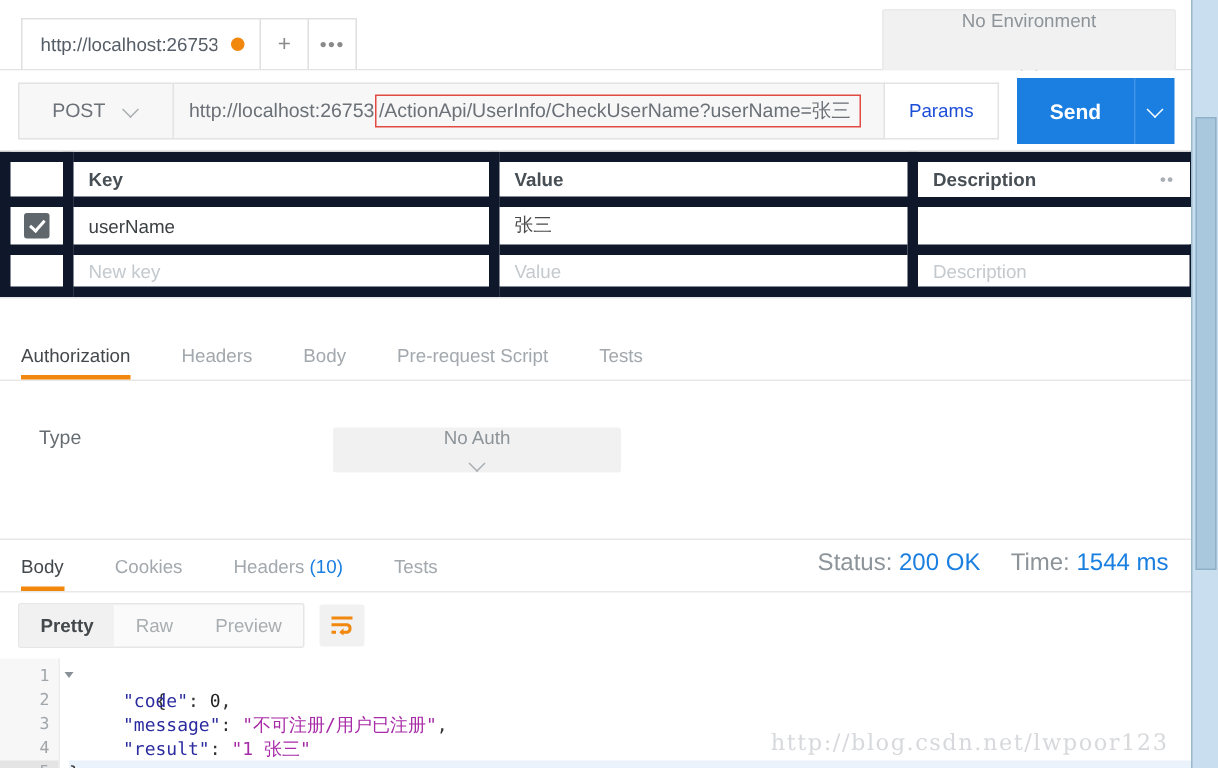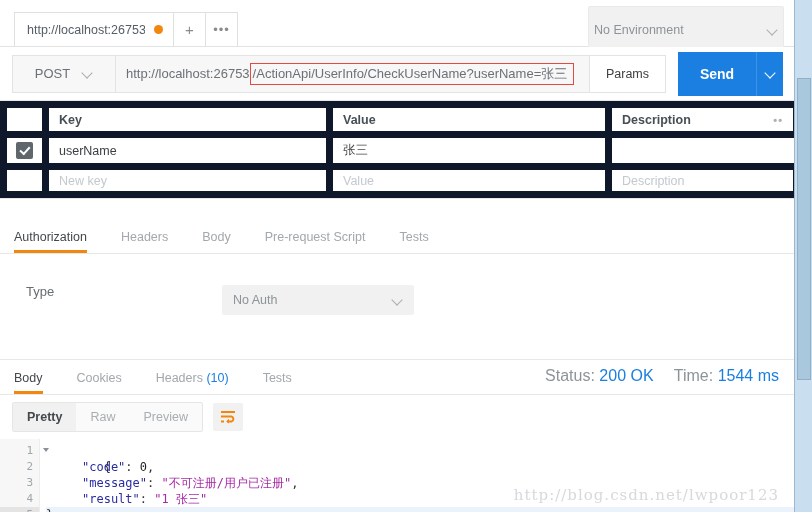--- a/index.html
+++ b/index.html
@@ -103,24 +103,25 @@
 
   .env-select {
     position: absolute;
     right: 11px; top: 6px;
     width: 196px; height: 48px;
     background: #f1f1f1;
     border: 1px solid #eaeaea;
     border-radius: 2px;
     display: flex;
     align-items: center;
-    padding: 0 5px;
+    padding: 0 24px;
     box-sizing: border-box;
     color: #8d9499;
     font-size: 12.5px;
+    flex-direction: column;
   }
   .env-select .txt { flex: 1; }
   .chev {
     width: 11px; height: 11px;
     position: relative;
     flex: none;
   }
   .chev:before {
     content: "";
     position: absolute;
@@ -183,21 +184,21 @@
   }
   .params-btn {
     width: 76px; height: 38px;
     box-sizing: border-box;
     border: 1px solid #e3e3e3;
     border-left: none;
     background: #fff;
     display: flex;
     align-items: center;
     justify-content: center;
-    color: #404040;
+    color: #1d4ed8;
     font-size: 12.5px;
   }
   .send-wrap {
     display: flex;
     margin-left: 12px;
     height: 44px;
   }
   .send-btn {
     width: 78px;
     background: #1a7fe0;
@@ -320,20 +321,21 @@
     left: 222px; top: 31px;
     width: 192px; height: 30px;
     background: #f1f1f1;
     border-radius: 2px;
     display: flex;
     align-items: center;
     padding: 0 11px;
     box-sizing: border-box;
     color: #8d9499;
     font-size: 12.5px;
+    flex-direction: column;
   }
   .auth-select .txt { flex: 1; }
 
   
   .resp-tabs {
     display: flex;
     align-items: flex-end;
     height: 34px;
     border-bottom: 1px solid #e8e8e8;
     padding-left: 14px;

